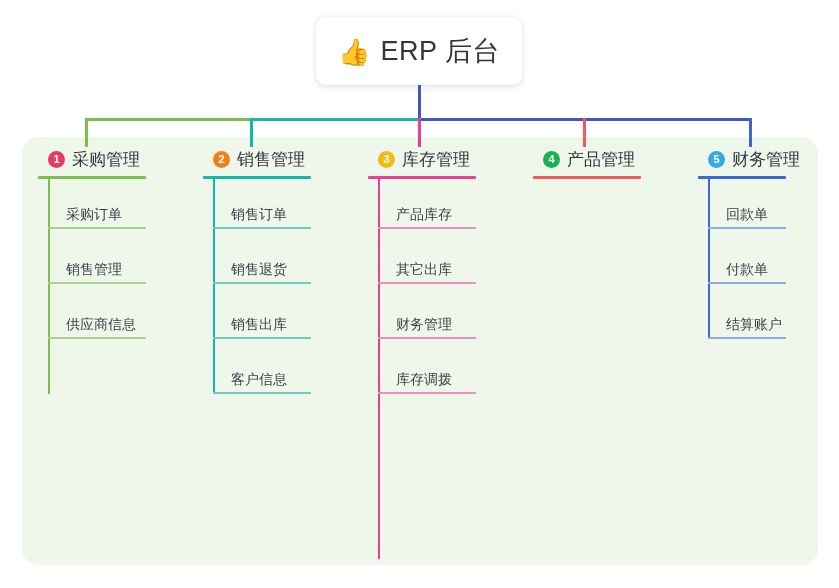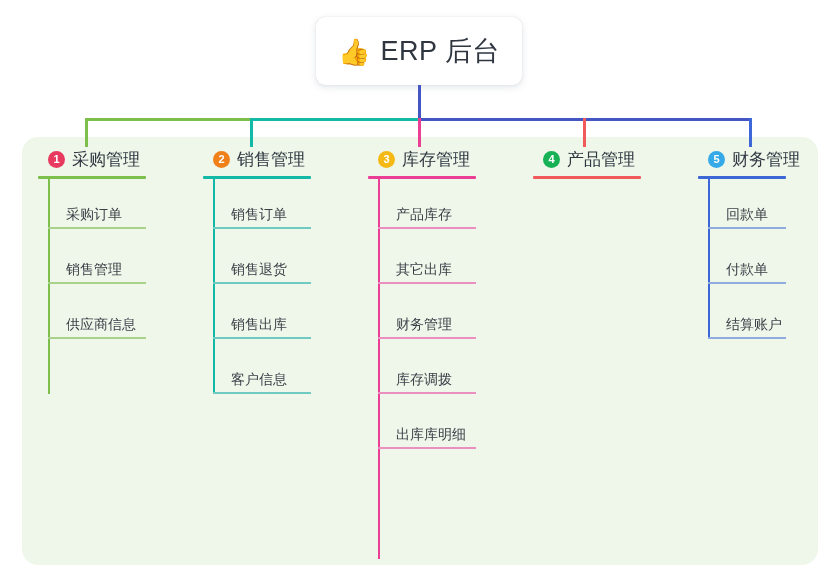--- a/index.html
+++ b/index.html
@@ -186,24 +186,20 @@
             <div class="leaf-rule" style="background: rgb(235, 143, 192); width: 98px;"></div>
           </div>
           <div class="leaf">
             <span class="leaf-text">财务管理</span>
             <div class="leaf-rule" style="background: rgb(235, 143, 192); width: 98px;"></div>
           </div>
           <div class="leaf">
             <span class="leaf-text">库存调拨</span>
             <div class="leaf-rule" style="background: rgb(235, 143, 192); width: 98px;"></div>
           </div>
-          <div class="leaf">
-            <span class="leaf-text">出库库明细</span>
-            <div class="leaf-rule" style="background: rgb(235, 143, 192); width: 98px;"></div>
-          </div>
         </div>
       </div>
       <div class="col" style="left: 533px; width: 150px;">
         <div class="col-head">
           <span class="badge" style="background: rgb(23, 177, 86);">4</span>
           <span class="col-title">产品管理</span>
         </div>
         <div class="col-rule" style="background: rgb(240, 90, 90); width: 108px;"></div>
       </div>
       <div class="col" style="left: 698px; width: 130px;">

